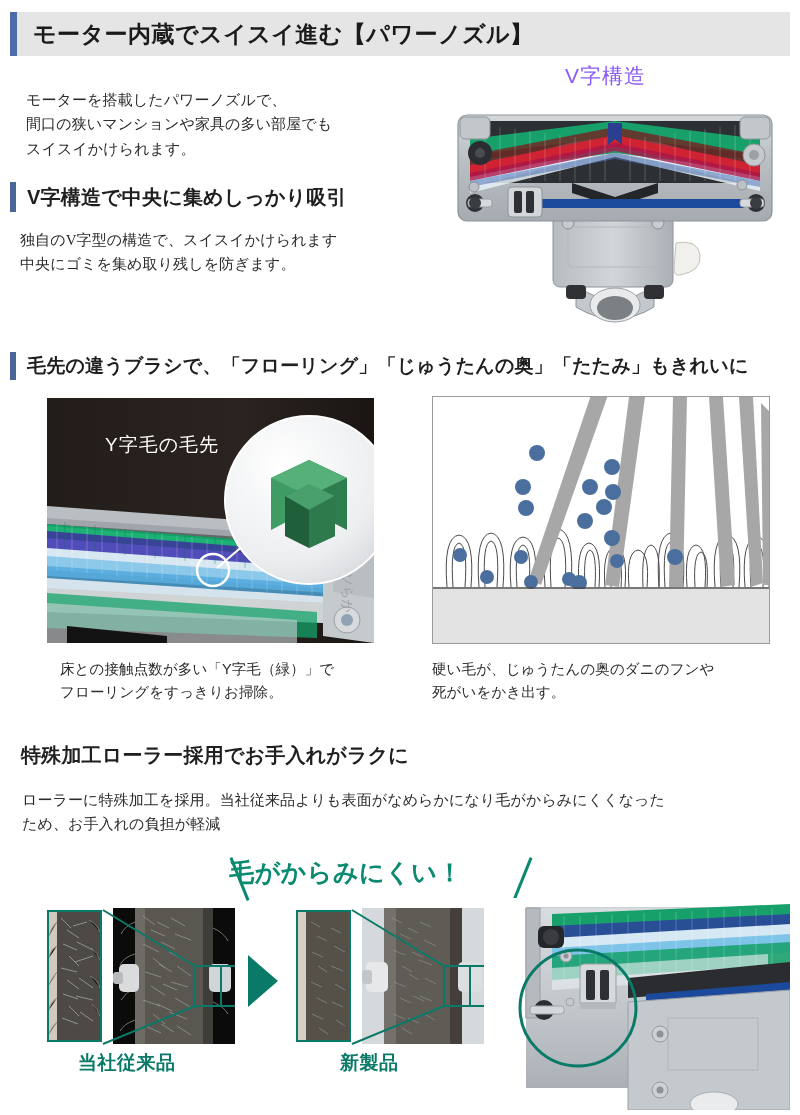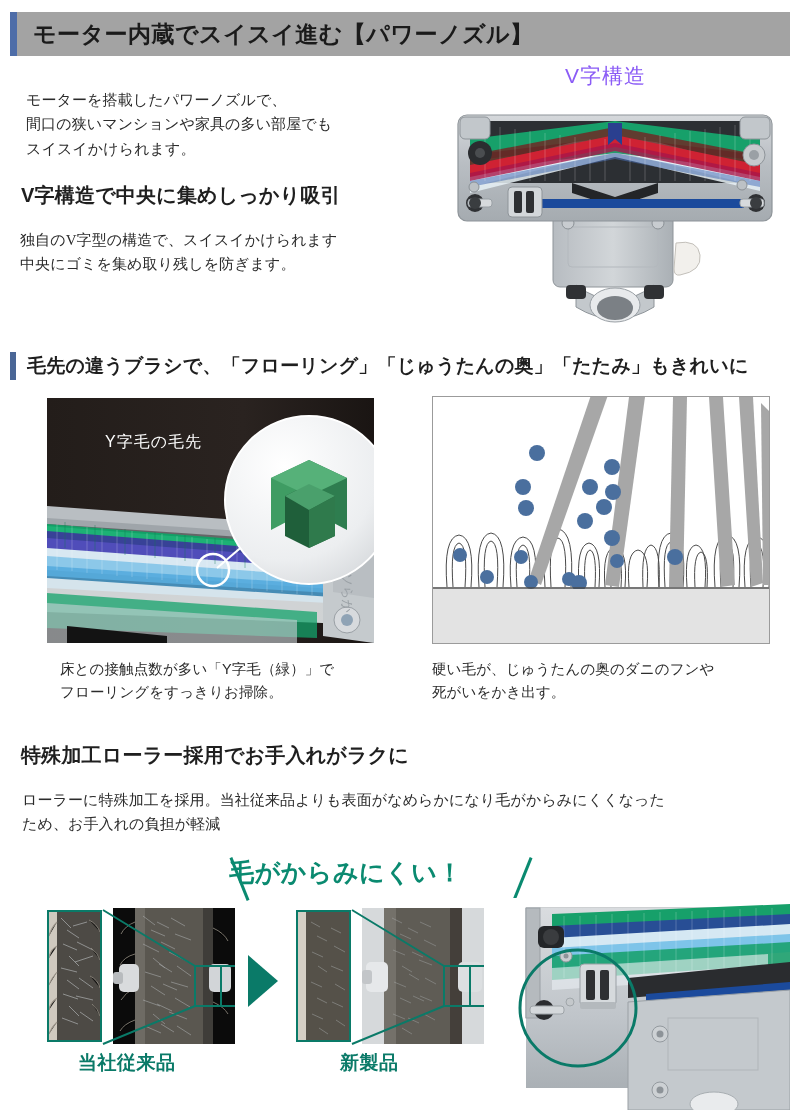--- a/index.html
+++ b/index.html
@@ -16,21 +16,21 @@
     overflow: hidden;
   }
 
   
   .page-header {
     position: absolute;
     left: 10px;
     top: 12px;
     width: 780px;
     height: 44px;
-    background: #a3a3a3;
+    background: #e5e5e5;
     display: flex;
     align-items: center;
   }
   .page-header .accent {
     width: 7px;
     height: 44px;
     background: #4e6da8;
     flex: 0 0 auto;
   }
   .page-header .title {
@@ -115,21 +115,21 @@
     height: 248px;
     background: #ffffff;
     border: 1px solid #9b9b9b;
     box-sizing: border-box;
     overflow: hidden;
   }
   .ylabel {
     position: absolute;
     left: 105px;
     top: 432px;
-    font-size: 16px;
+    font-size: 19px;
     color: #ffffff;
     letter-spacing: 1px;
     z-index: 5;
   }
 
   
   .catch {
     position: absolute;
     left: 0;
     top: 856px;
@@ -193,21 +193,21 @@
 
 <div class="page-header">
   <div class="accent"></div>
   <div class="title">モーター内蔵でスイスイ進む【パワーノズル】</div>
 </div>
 
 <div class="para" style="left:26px; top:88px; width:390px; white-space:pre-line;">モーターを搭載したパワーノズルで、
 間口の狭いマンションや家具の多い部屋でも
 スイスイかけられます。</div>
 
-<div class="sec-head" style="left:10px; top:182px; height:30px;flex-direction:column;">
+<div class="sec-head" style="left:10px; top:182px; height:30px;">
   <div class="bar"></div>
   <div class="label">V字構造で中央に集めしっかり吸引</div>
 </div>
 
 <div class="para" style="left:20px; top:228px; width:400px; white-space:pre-line;">独自のV字型の構造で、スイスイかけられます
 中央にゴミを集め取り残しを防ぎます。</div>
 
 <div class="vtitle">V字構造</div>
 
 <div class="nozzle-photo">

